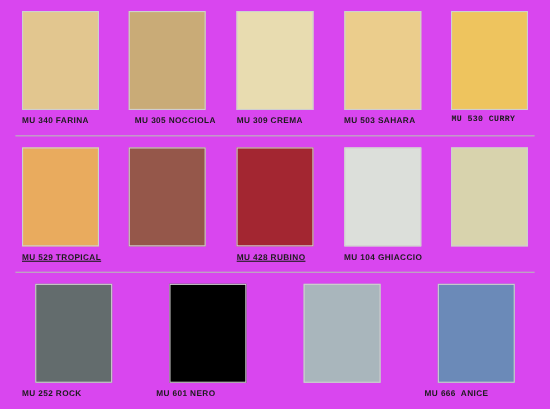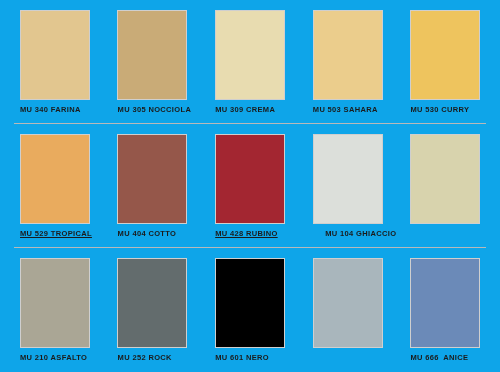--- a/index.html
+++ b/index.html
@@ -85,101 +85,94 @@
     left: 14px;
     right: 14px;
     bottom: 0;
     height: 1px;
     background: #b9b9b9;
   }
 </style>
 </head>
 <body>
 
-<div id="palette-sheet" style="background: #0ea5e9;">
+<div id="palette-sheet" style="background: #d946ef;">
 
   <div class="swatch-row row-1">
     <div class="row-inner">
       <div class="swatch-cell">
         <div class="chip-wrap">
           <span class="chip" style="background: rgb(226, 198, 143); border-color: rgb(207, 207, 207);"></span>
         </div>
         <div class="swatch-label" style="color: rgb(27, 27, 27);">MU 340 FARINA</div>
       </div>
       <div class="swatch-cell">
         <div class="chip-wrap">
           <span class="chip" style="background: rgb(201, 171, 119); border-color: rgb(207, 207, 207);"></span>
         </div>
-        <div class="swatch-label" style="color: rgb(27, 27, 27);">MU 305 NOCCIOLA</div>
+        <div class="swatch-label" style="color: rgb(27, 27, 27); text-align: center;">MU 305 NOCCIOLA</div>
       </div>
       <div class="swatch-cell">
         <div class="chip-wrap">
           <span class="chip" style="background: rgb(232, 220, 176); border-color: rgb(207, 207, 207);"></span>
         </div>
         <div class="swatch-label" style="color: rgb(27, 27, 27);">MU 309 CREMA</div>
       </div>
       <div class="swatch-cell">
         <div class="chip-wrap">
           <span class="chip" style="background: rgb(235, 205, 140); border-color: rgb(207, 207, 207);"></span>
         </div>
         <div class="swatch-label" style="color: rgb(27, 27, 27);">MU 503 SAHARA</div>
       </div>
       <div class="swatch-cell">
         <div class="chip-wrap">
           <span class="chip" style="background: rgb(238, 196, 94); border-color: rgb(207, 207, 207);"></span>
         </div>
-        <div class="swatch-label" style="color: rgb(27, 27, 27);">MU 530 CURRY</div>
+        <div class="swatch-label" style="color: rgb(27, 27, 27); font-family: Liberation Mono, monospace;">MU 530 CURRY</div>
       </div>
     </div>
     <div class="row-divider" style="background: rgb(185, 185, 185);"></div>
   </div>
 
   <div class="swatch-row row-2">
     <div class="row-inner">
       <div class="swatch-cell">
         <div class="chip-wrap">
           <span class="chip" style="background: rgb(233, 171, 94); border-color: rgb(207, 207, 207);"></span>
         </div>
         <div class="swatch-label" style="color: rgb(27, 27, 27); text-decoration: underline;">MU 529 TROPICAL</div>
       </div>
       <div class="swatch-cell">
         <div class="chip-wrap">
           <span class="chip" style="background: rgb(149, 87, 74); border-color: rgb(207, 207, 207);"></span>
         </div>
-        <div class="swatch-label" style="color: rgb(27, 27, 27);">MU 404 COTTO</div>
       </div>
       <div class="swatch-cell">
         <div class="chip-wrap">
           <span class="chip" style="background: rgb(163, 38, 49); border-color: rgb(207, 207, 207);"></span>
         </div>
         <div class="swatch-label" style="color: rgb(27, 27, 27); text-decoration: underline;">MU 428 RUBINO</div>
       </div>
       <div class="swatch-cell">
         <div class="chip-wrap">
           <span class="chip" style="background: rgb(220, 223, 218); border-color: rgb(207, 207, 207);"></span>
         </div>
-        <div class="swatch-label" style="color: rgb(27, 27, 27); text-align: right;">MU 104 GHIACCIO</div>
+        <div class="swatch-label" style="color: rgb(27, 27, 27);">MU 104 GHIACCIO</div>
       </div>
       <div class="swatch-cell">
         <div class="chip-wrap">
           <span class="chip" style="background: rgb(216, 211, 173); border-color: rgb(207, 207, 207);"></span>
         </div>
       </div>
     </div>
     <div class="row-divider" style="background: rgb(185, 185, 185);"></div>
   </div>
 
   <div class="swatch-row row-3">
     <div class="row-inner">
-      <div class="swatch-cell">
-        <div class="chip-wrap">
-          <span class="chip" style="background: rgb(170, 166, 149); border-color: rgb(207, 207, 207);"></span>
-        </div>
-        <div class="swatch-label" style="color: rgb(27, 27, 27);">MU 210 ASFALTO</div>
-      </div>
       <div class="swatch-cell">
         <div class="chip-wrap">
           <span class="chip" style="background: rgb(99, 108, 109); border-color: rgb(207, 207, 207);"></span>
         </div>
         <div class="swatch-label" style="color: rgb(27, 27, 27);">MU 252 ROCK</div>
       </div>
       <div class="swatch-cell">
         <div class="chip-wrap">
           <span class="chip" style="background: rgb(0, 0, 0); border-color: rgb(207, 207, 207);"></span>
         </div>

